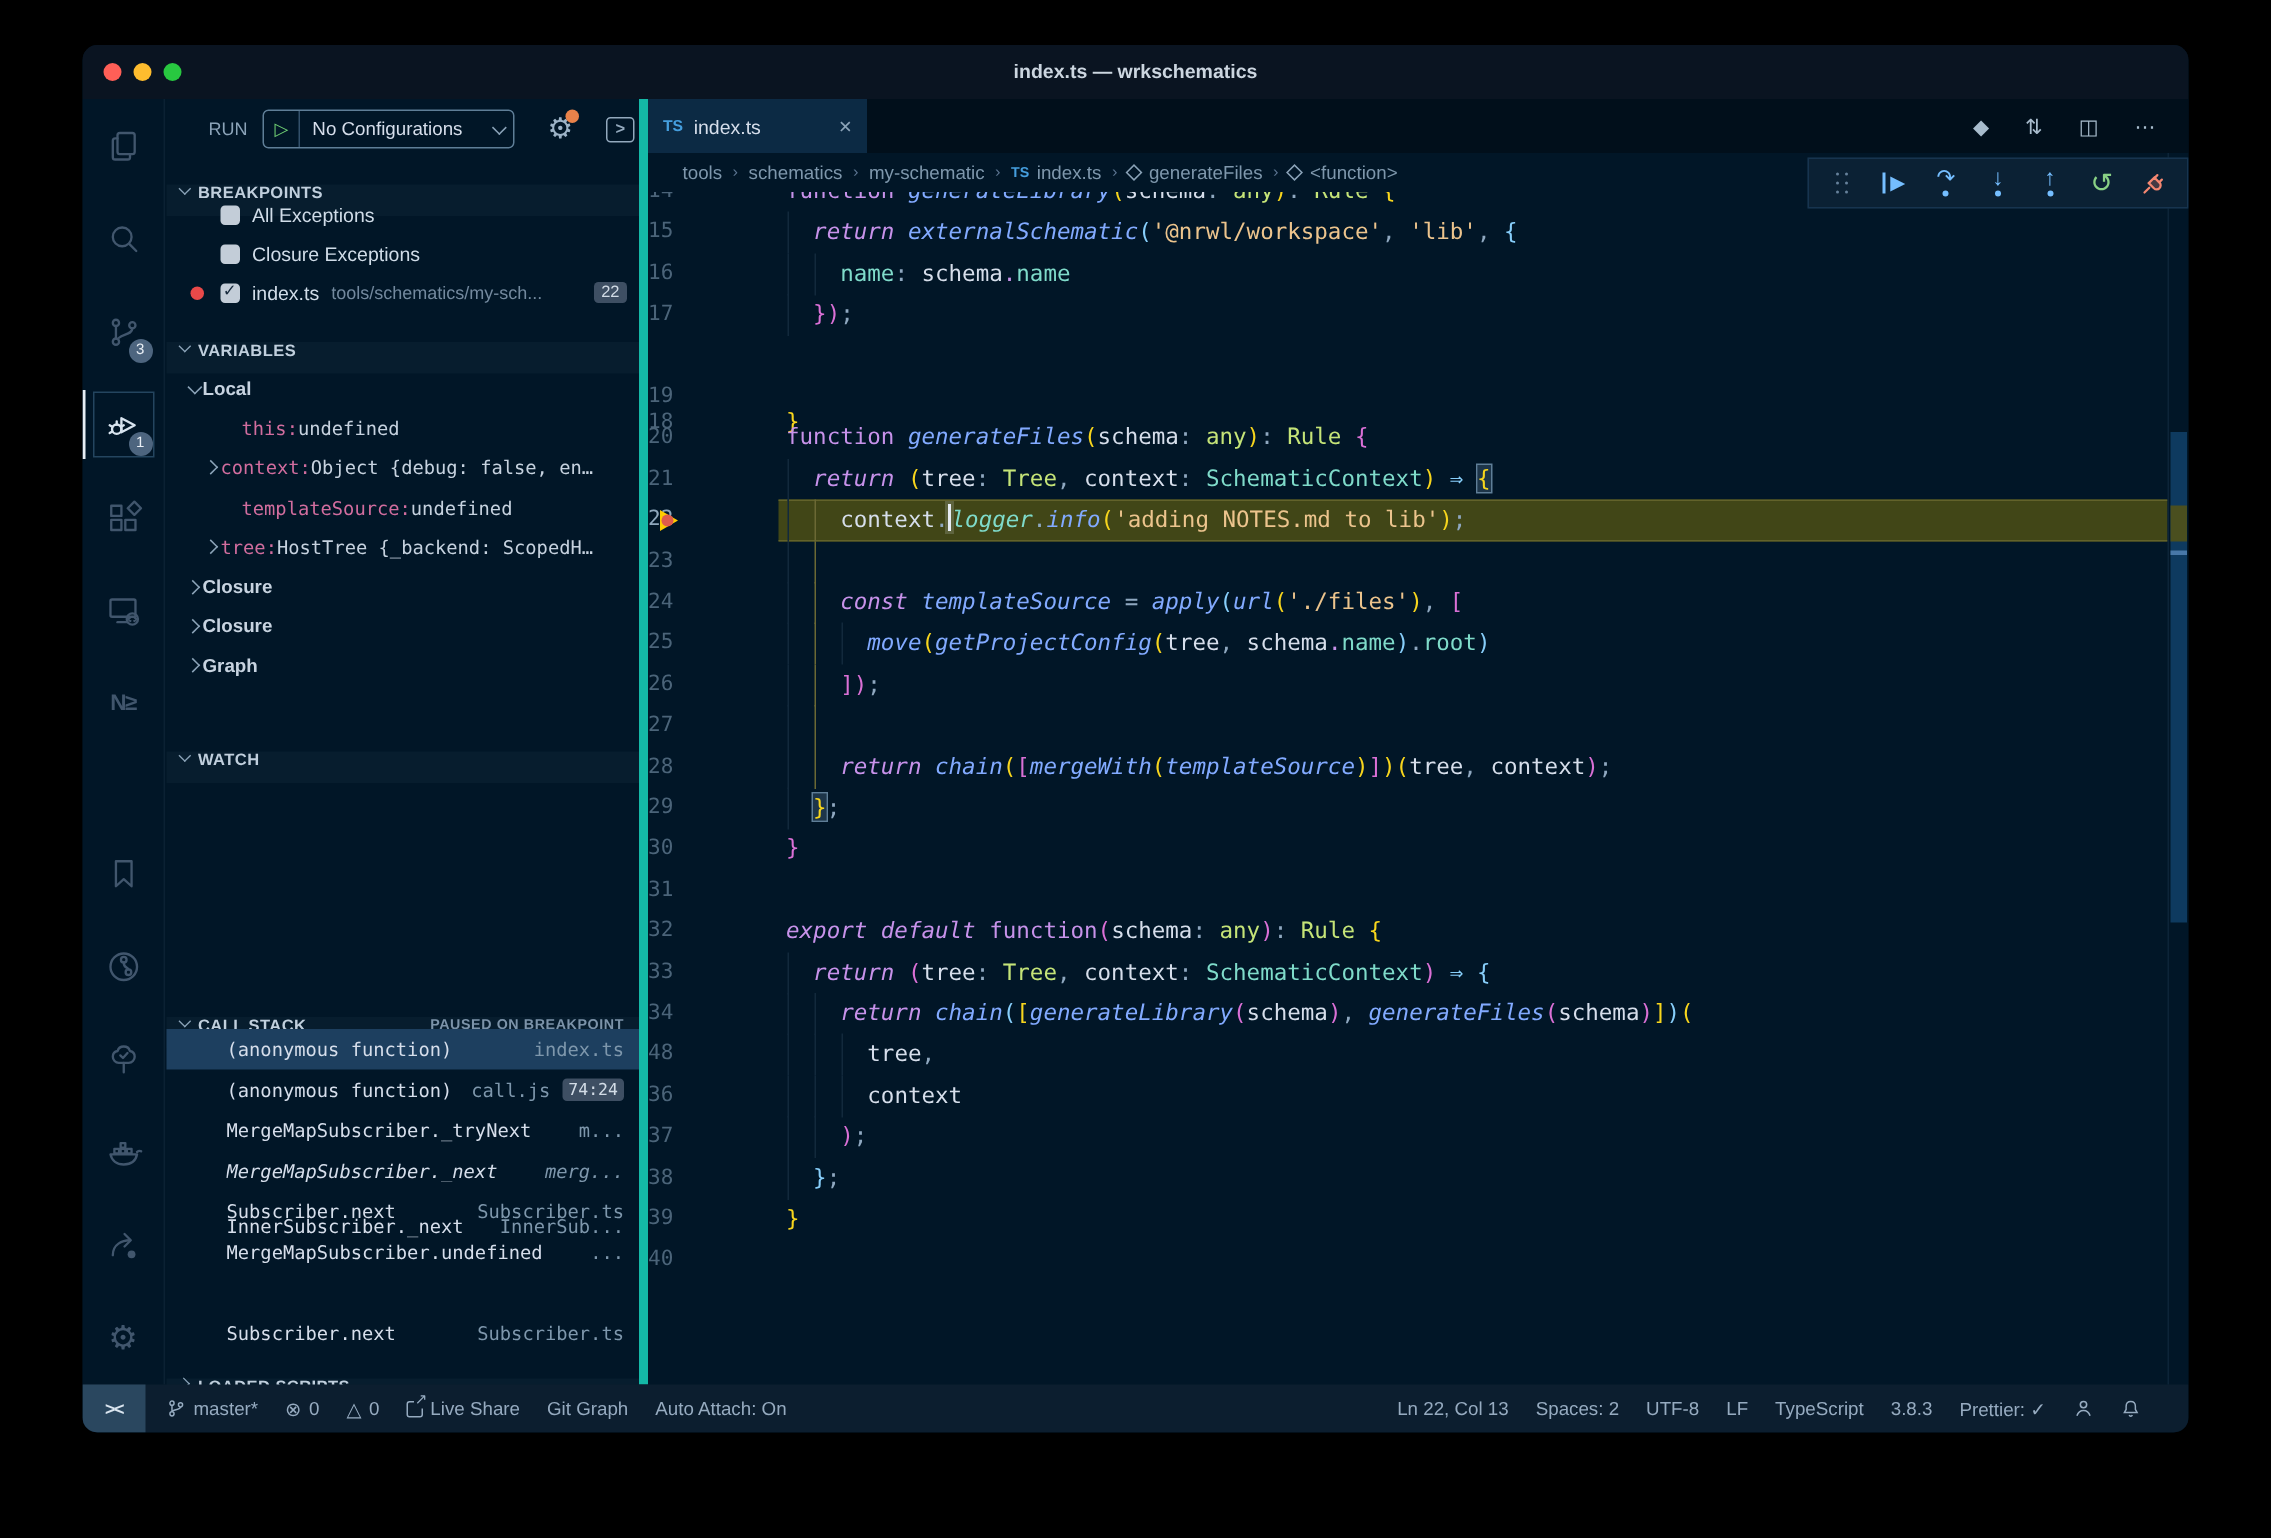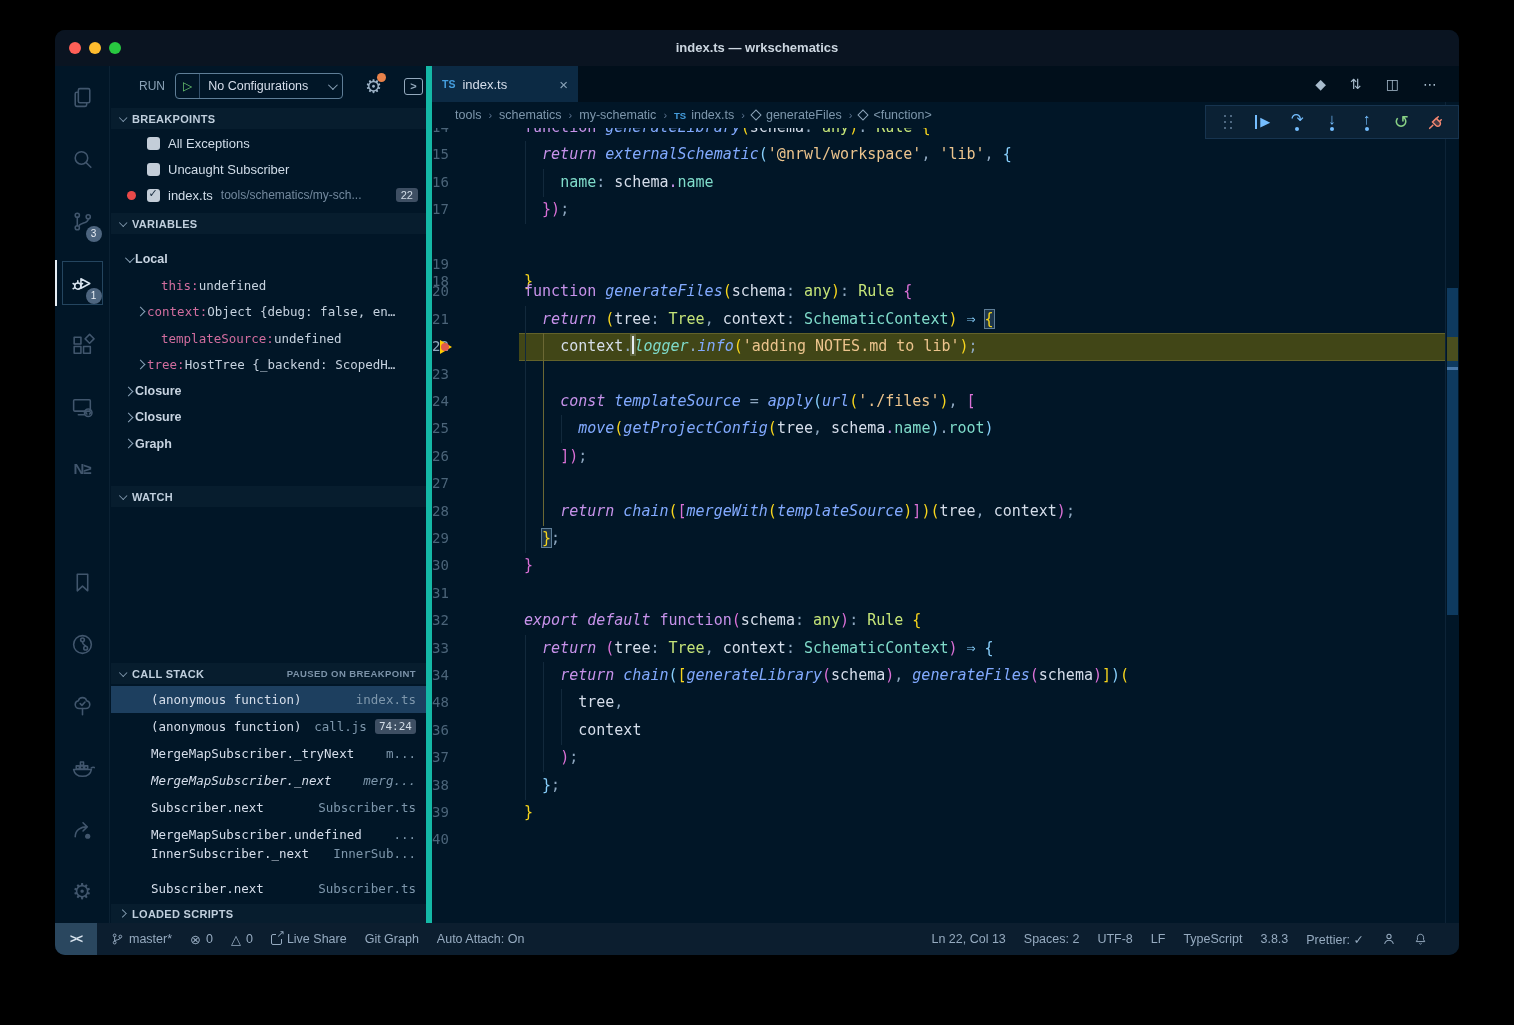--- a/index.html
+++ b/index.html
@@ -33,23 +33,23 @@
   #run-play{color:#6fce73;font-size:12px;padding:0 7px;border-right:1px solid #33506b;line-height:24px;}
   #run-config-label{flex:1;color:#d6deeb;font-size:12.5px;padding-left:8px;white-space:nowrap;}
   #run-chev{margin:0 7px;}
   .chev{display:inline-block;width:7px;height:7px;border-right:1.4px solid #8ba3b8;border-bottom:1.4px solid #8ba3b8;}
   .chev.down{transform:rotate(45deg) translateY(-2px);}
   .chev.right{transform:rotate(-45deg);}
   #run-gear{position:relative;margin-left:22px;color:#9db3c7;font-size:19px;}
   #gear-dot{position:absolute;right:-4px;top:-2px;width:9px;height:9px;border-radius:50%;background:#e8824a;}
   #run-console{margin-left:22px;width:19px;height:17px;border:1.4px solid #93a9bd;border-radius:3px;
     color:#93a9bd;font-size:11px;line-height:14px;text-align:center;font-weight:bold;}
-  .sechead{position:absolute;left:0;right:0;height:21px;display:flex;align-items:center;
+  .sechead{position:absolute;left:0;right:0;height:21px;display:flex;
     background:rgba(126,151,173,0.06);color:#c0cfdd;font-size:11px;font-weight:bold;letter-spacing:.3px;
-    padding-left:6px;}
+    padding-left:6px;margin-top:15px;}
   .sechead .chev{margin:0 6px 0 2px;transform-origin:center;}
   .sechead .chev.down{transform:rotate(45deg) translateY(-1px) scale(.85);}
   .sechead .chev.right{transform:rotate(-45deg) scale(.85);}
   .secstatus{margin-left:auto;margin-right:10px;color:#7c93a9;font-size:9.5px;letter-spacing:.4px;}
   .bprow{position:absolute;left:0;right:0;height:26px;display:flex;align-items:center;padding-left:16px;}
   .bpdotslot{width:20px;display:flex;align-items:center;}
   .bpdot{width:9px;height:9px;border-radius:50%;background:#e94949;}
   .cbx{width:13px;height:13px;border-radius:3px;background:#c3cdd8;margin-right:8px;position:relative;flex:none;}
   .cbx.checked::after{content:"✓";position:absolute;left:1.5px;top:-1.5px;color:#16293c;font-size:11px;font-weight:bold;}
   .bplabel{color:#d0dcE8;font-size:13px;white-space:nowrap;}
@@ -288,21 +288,21 @@
           <span>BREAKPOINTS</span>
         </div>
         <div class="bprow" style="top: 64px;">
           <span class="bpdotslot"></span>
           <span class="cbx"></span>
           <span class="bplabel">All Exceptions</span>
         </div>
         <div class="bprow" style="top: 90px;">
           <span class="bpdotslot"></span>
           <span class="cbx"></span>
-          <span class="bplabel">Uncaught Subscriber</span>
+          <span class="bplabel">Closure Exceptions</span>
         </div>
         <div class="bprow" style="top: 116px;">
           <span class="bpdotslot">
             <span class="bpdot"></span>
           </span>
           <span class="cbx checked"></span>
           <span class="bplabel">index.ts</span>
           <span class="bpdesc">tools/schematics/my-sch...</span>
           <span class="badge">22</span>
         </div>
@@ -385,21 +385,21 @@
           <span class="stackfile">merg...</span>
         </div>
         <div class="stackrow" style="top: 728px;">
           <span class="stackfn">Subscriber.next</span>
           <span class="stackfile">Subscriber.ts</span>
         </div>
         <div class="stackrow" style="top: 755px;">
           <span class="stackfn">MergeMapSubscriber.undefined</span>
           <span class="stackfile">...</span>
         </div>
-        <div class="stackrow" style="top: 774px; gap: 12px;">
+        <div class="stackrow" style="top: 738px; gap: 12px;">
           <span class="stackfn">InnerSubscriber._next</span>
           <span class="stackfile">InnerSub...</span>
         </div>
         <div class="stackrow" style="top: 809px;">
           <span class="stackfn">Subscriber.next</span>
           <span class="stackfile">Subscriber.ts</span>
         </div>
         <div class="sechead" style="top: 838px; height: 19px;">
           <span class="chev right"></span>
           <span>LOADED SCRIPTS</span>

